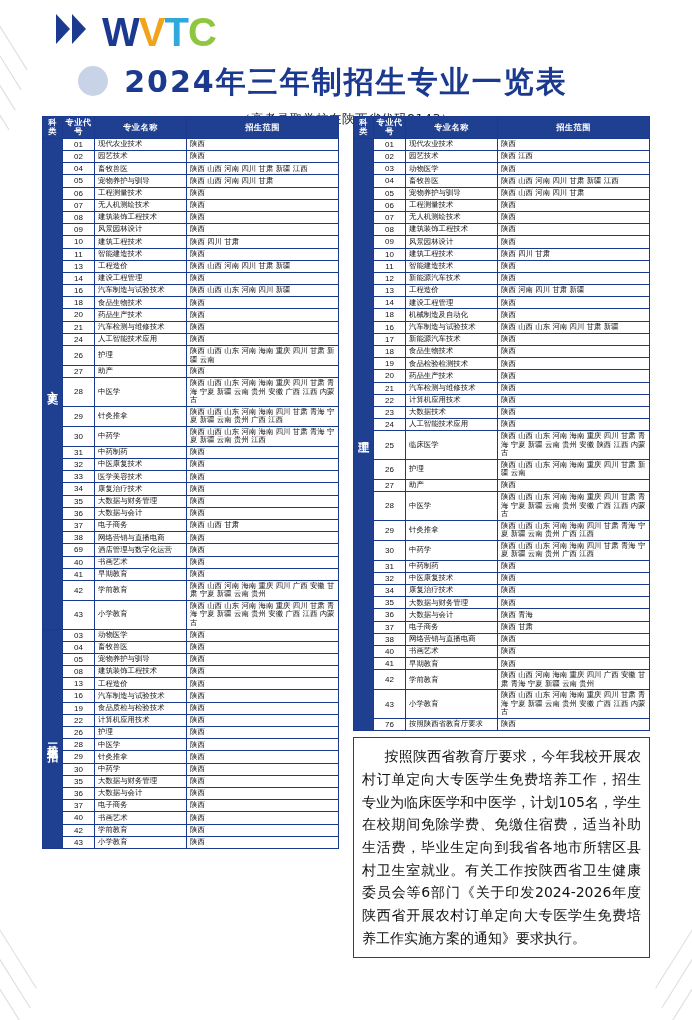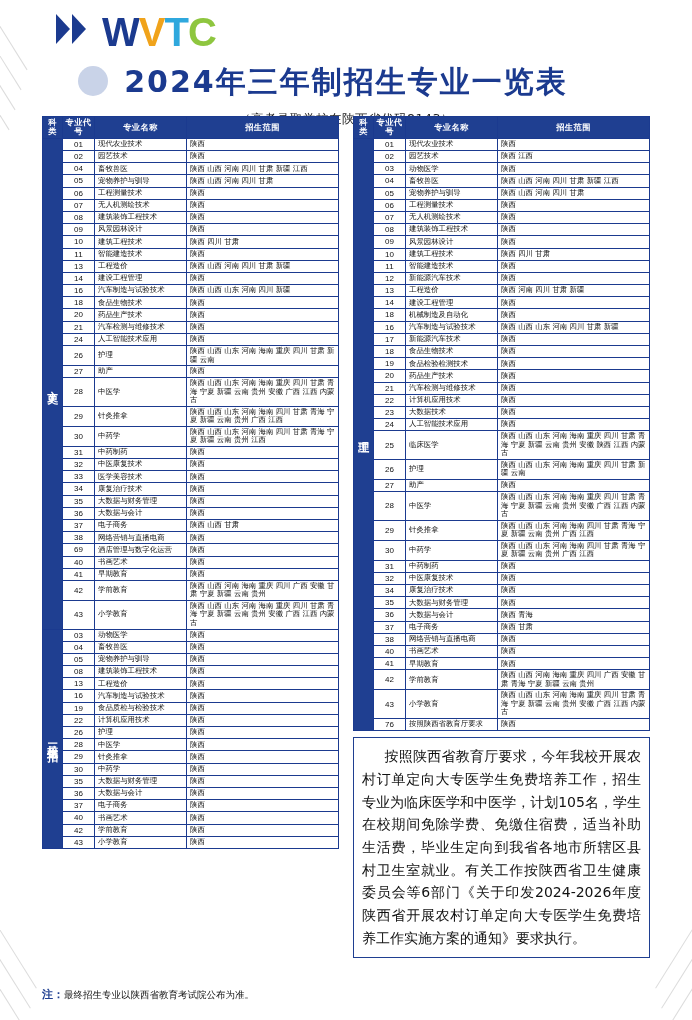--- a/index.html
+++ b/index.html
@@ -649,16 +649,13 @@
               <td class="scope">陕西</td>
             </tr>
           </tbody>
       </table>
       <div class="notice">
         <p>按照陕西省教育厅要求，今年我校开展农村订单定向大专医学生免费培养工作，招生专业为临床医学和中医学，计划105名，学生在校期间免除学费、免缴住宿费，适当补助生活费，毕业生定向到我省各地市所辖区县村卫生室就业。有关工作按陕西省卫生健康委员会等6部门《关于印发2024-2026年度陕西省开展农村订单定向大专医学生免费培养工作实施方案的通知》要求执行。</p>
       </div>
     </div>
   </div>
 
-  <div class="footnote">
-    <b>注：</b><span>最终招生专业以陕西省教育考试院公布为准。</span>
-  </div>
 </div>
 
 </body></html>

